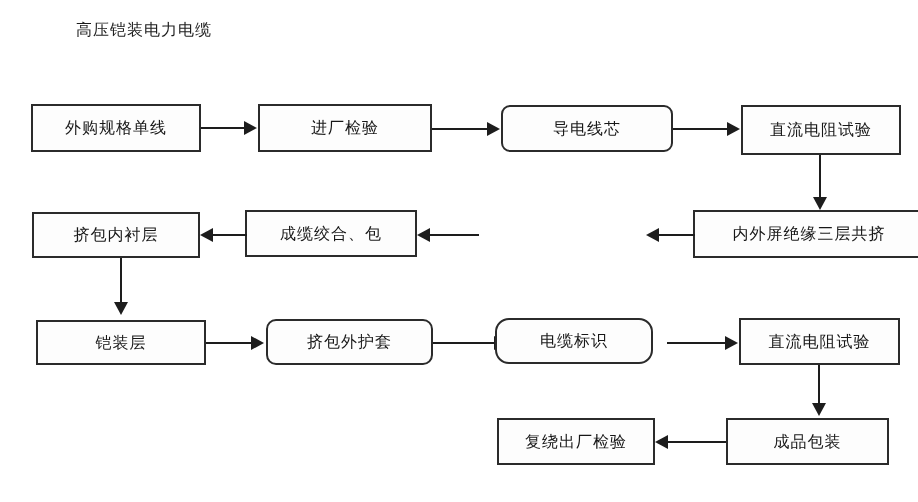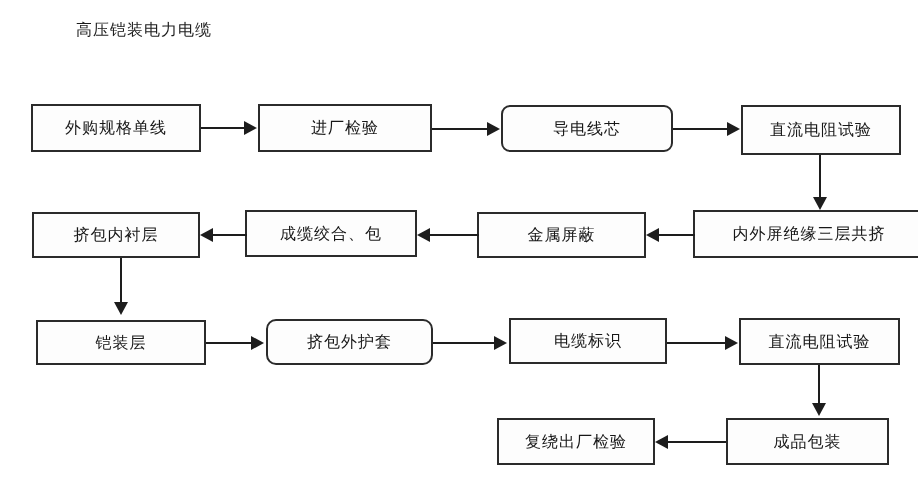--- a/index.html
+++ b/index.html
@@ -104,23 +104,20 @@
   <div class="conn v" style="left:819px; top:155px; height:44px;"></div>
   <div class="arrow down" style="left:813px; top:197px;"></div>
 
   <div class="node" style="left:693px; top:210px; width:232px; height:48px;">
     <span class="lbl">内外屏绝缘三层共挤</span>
   </div>
 
   <div class="conn h" style="left:659px; top:234px; width:36px;"></div>
   <div class="arrow left" style="left:646px; top:228px;"></div>
 
-  <div class="node" style="left:477px; top:212px; width:169px; height:46px;">
-    <span class="lbl">金属屏蔽</span>
-  </div>
 
   <div class="conn h" style="left:430px; top:234px; width:49px;"></div>
   <div class="arrow left" style="left:417px; top:228px;"></div>
 
   <div class="node" style="left:245px; top:210px; width:172px; height:47px;">
     <span class="lbl">成缆绞合、包</span>
   </div>
 
   <div class="conn h" style="left:213px; top:234px; width:34px;"></div>
   <div class="arrow left" style="left:200px; top:228px;"></div>
@@ -139,21 +136,21 @@
   <div class="conn h" style="left:206px; top:342px; width:46px;"></div>
   <div class="arrow right" style="left:251px; top:336px;"></div>
 
   <div class="node" style="left:266px; top:319px; width:167px; height:46px;border-radius:10px;">
     <span class="lbl">挤包外护套</span>
   </div>
 
   <div class="conn h" style="left:433px; top:342px; width:62px;"></div>
   <div class="arrow right" style="left:494px; top:336px;"></div>
 
-  <div class="node" style="left:509px; top:318px; width:158px; height:46px;">
+  <div class="node" style="left:495px; top:318px; width:158px; height:46px;border-radius:14px;">
     <span class="lbl">电缆标识</span>
   </div>
 
   <div class="conn h" style="left:667px; top:342px; width:59px;"></div>
   <div class="arrow right" style="left:725px; top:336px;"></div>
 
   <div class="node" style="left:739px; top:318px; width:161px; height:47px;">
     <span class="lbl">直流电阻试验</span>
   </div>
 

